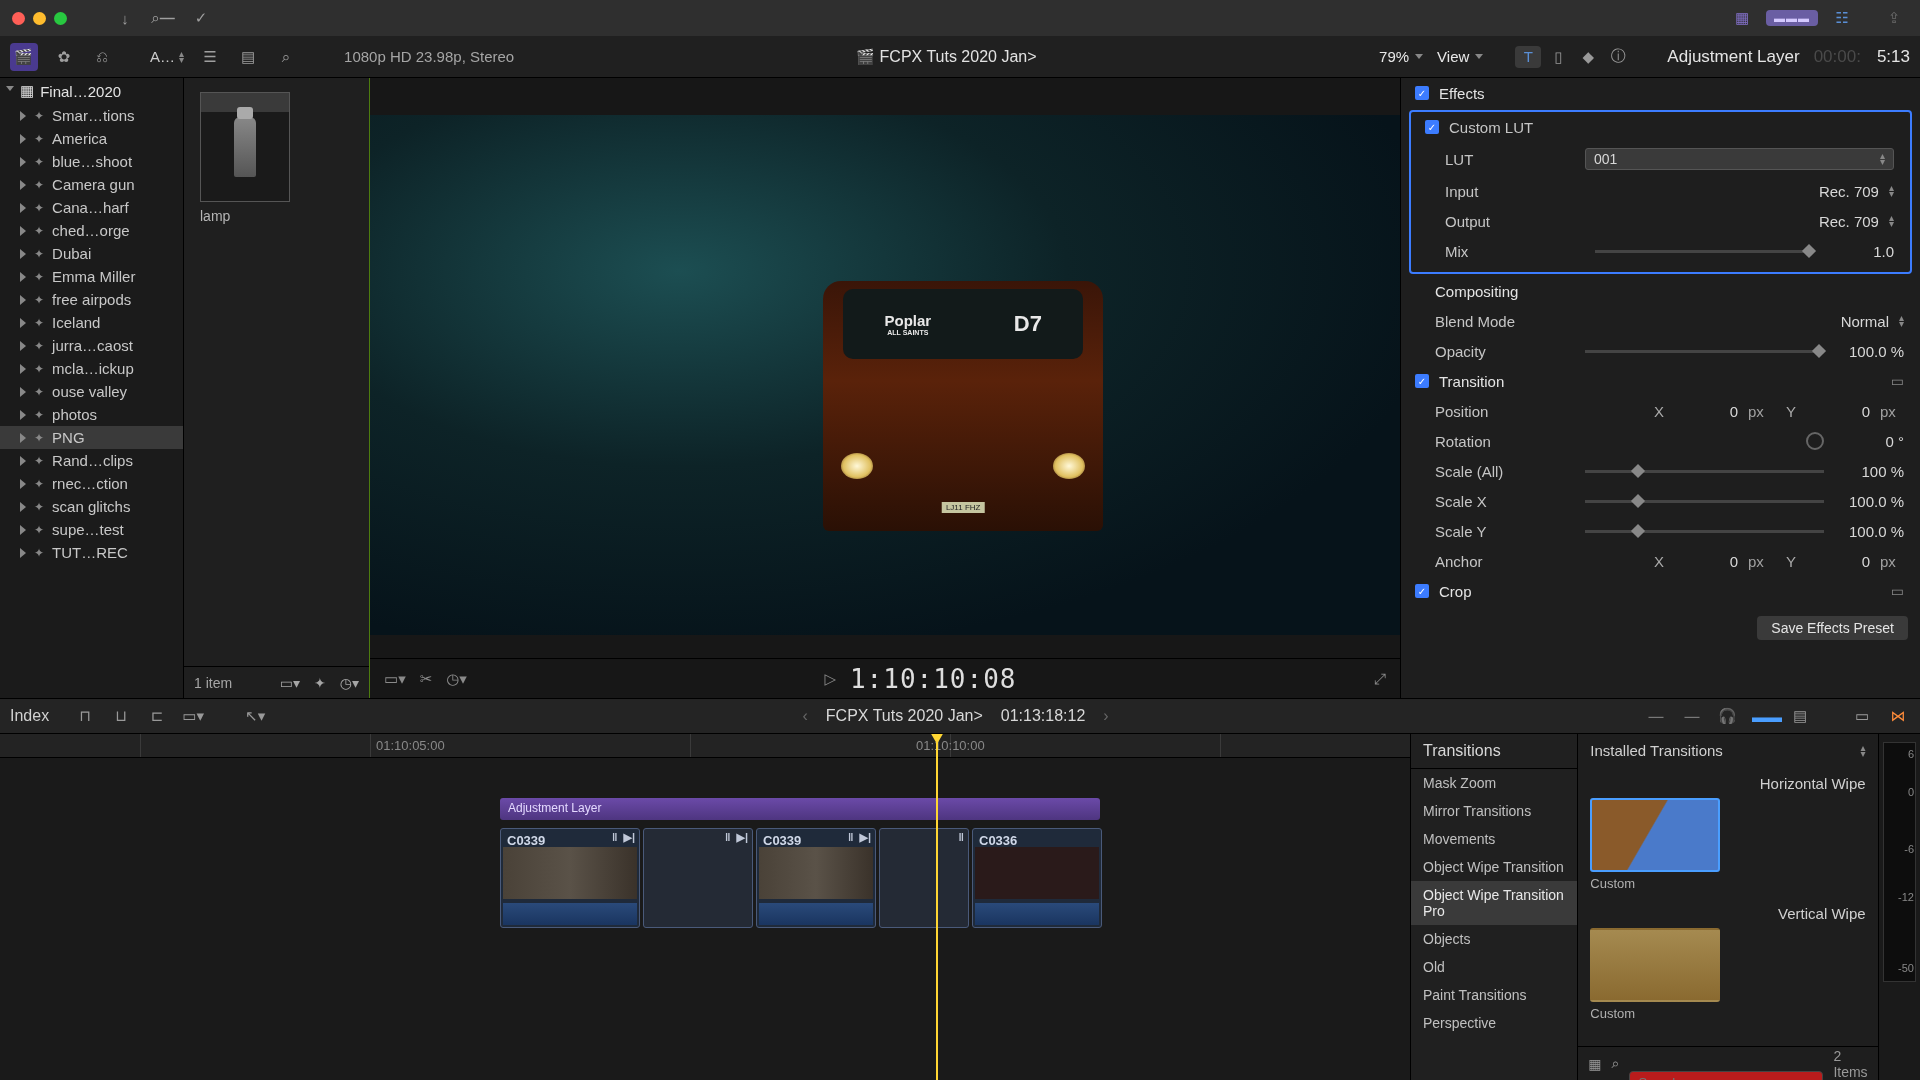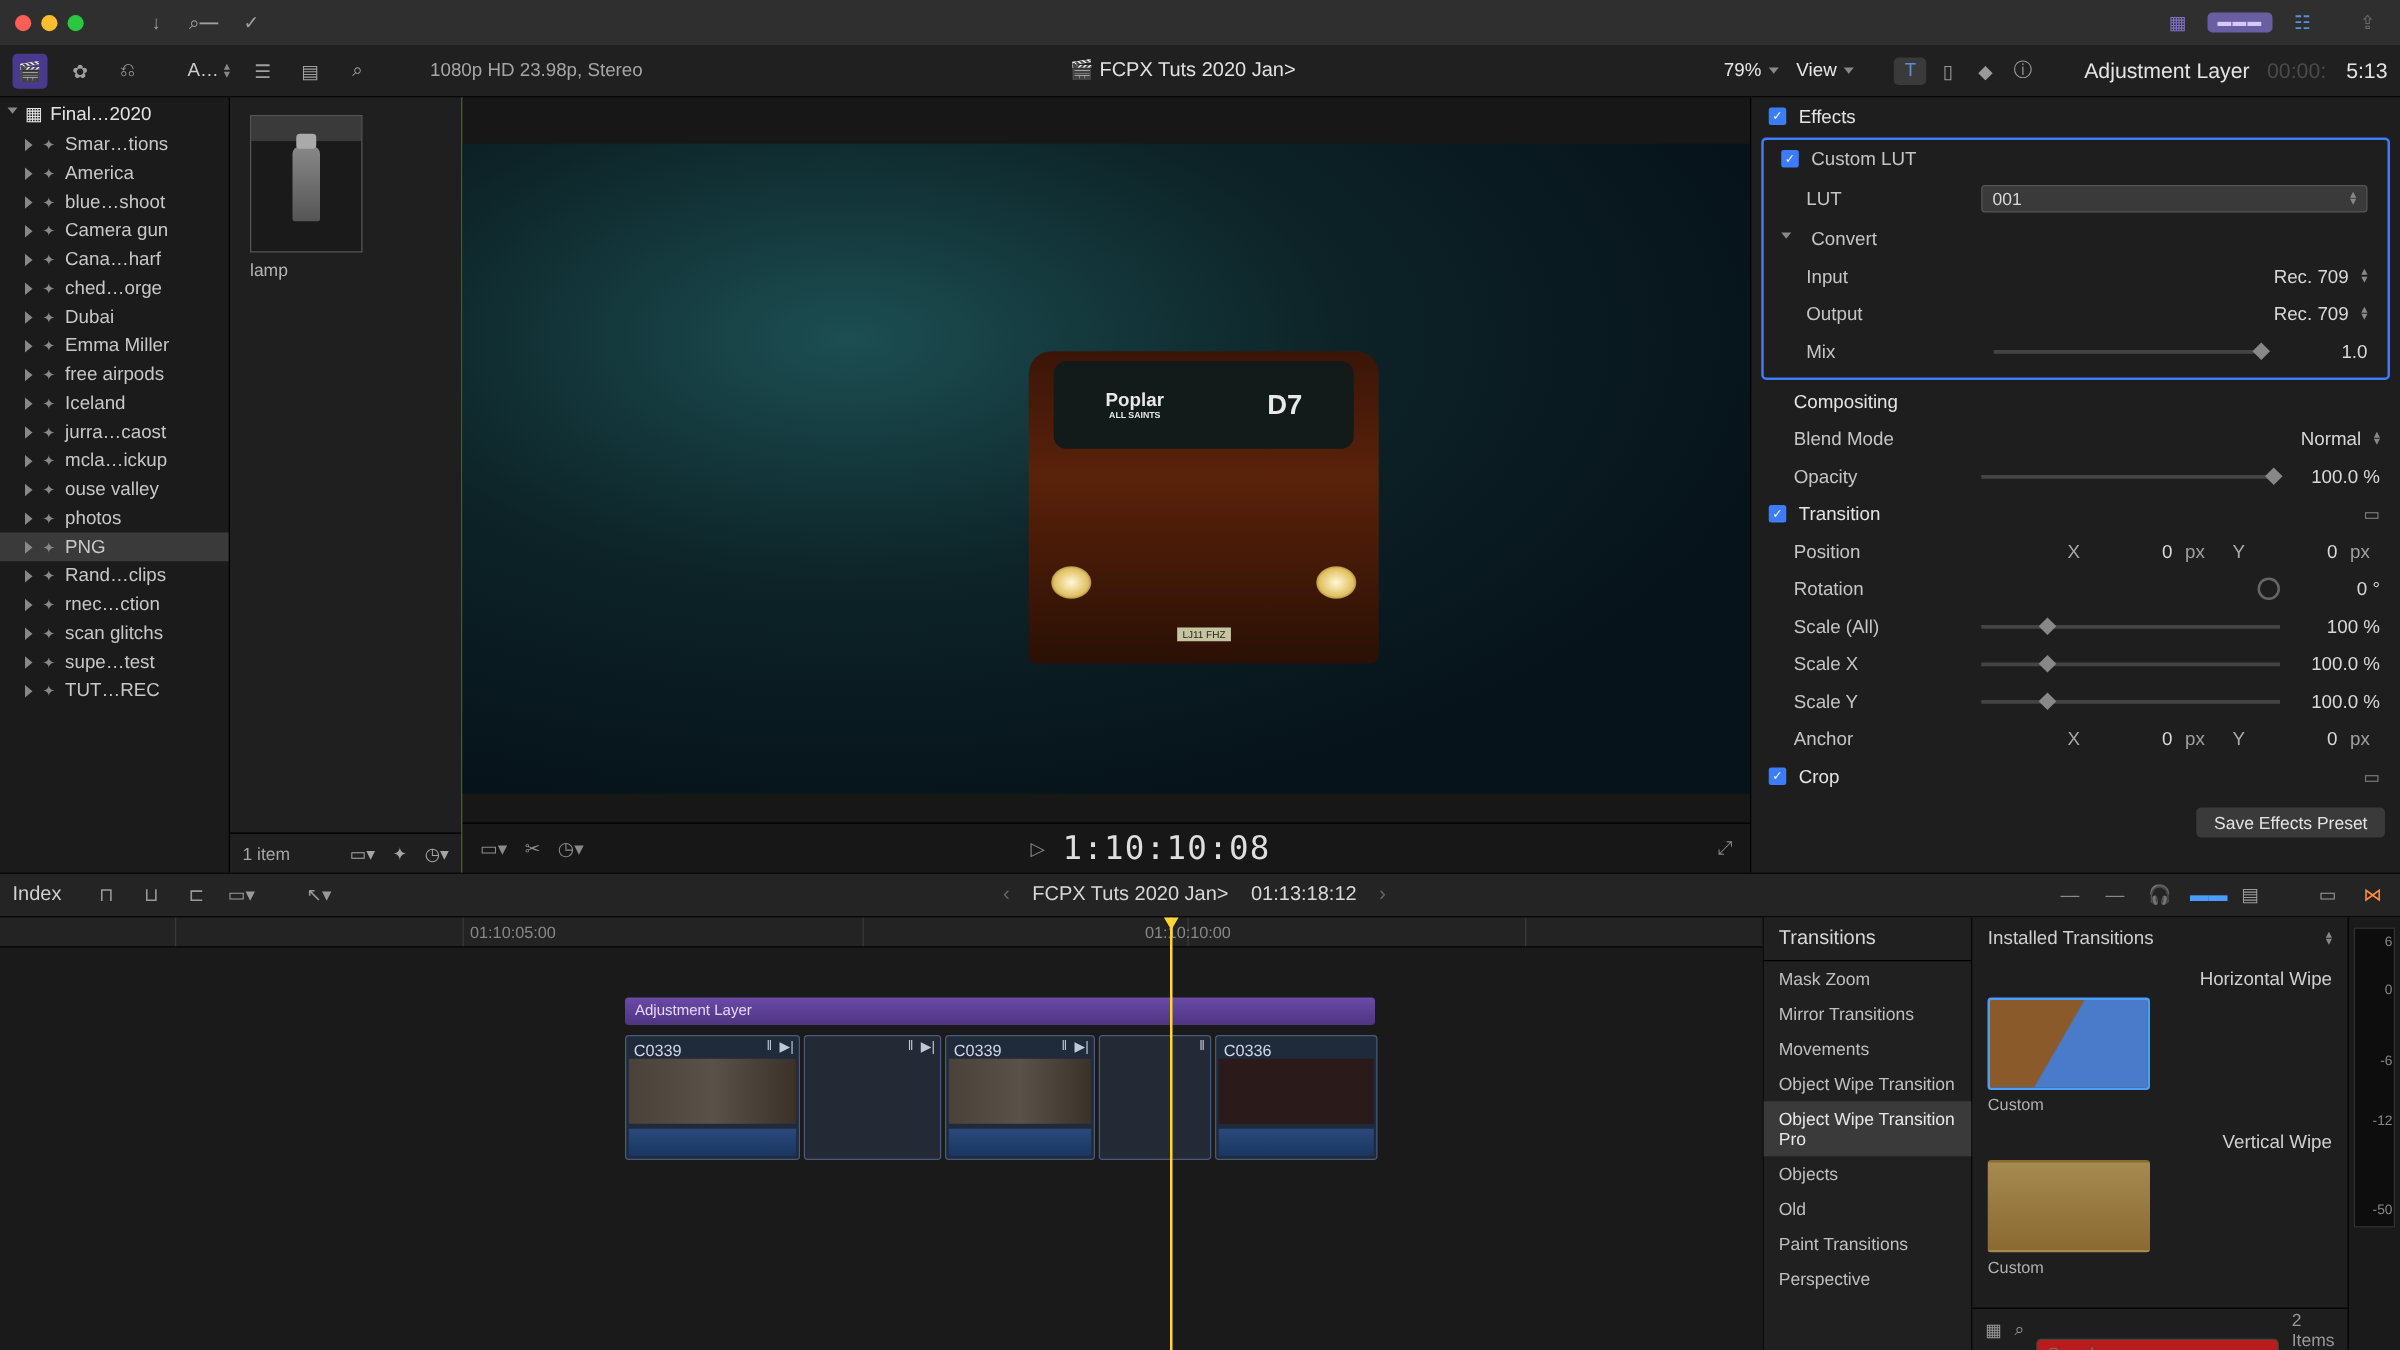--- a/index.html
+++ b/index.html
@@ -98,21 +98,21 @@
 
 
 .timeline { flex:1; background:#1a1a1a; position:relative; overflow:hidden; }
 .ruler { height:24px; background:#232323; position:relative; border-bottom:1px solid #000; }
 .ruler .tick { position:absolute; top:0; bottom:0; width:1px; background:#3a3a3a; }
 .ruler .tlabel { position:absolute; top:4px; color:#888; font-size:13px; }
 .playhead { position:absolute; top:0; bottom:0; width:2px; background:#ffd633; left:936px; z-index:5; }
 .playhead::before { content:''; position:absolute; top:-2px; left:-6px; width:14px; height:12px; background:#ffd633; clip-path:polygon(0 0,100% 0,50% 100%); }
 .tracks { position:relative; padding-top:14px; }
 .adjlayer { position:absolute; top:40px; left:500px; width:600px; height:22px; background:linear-gradient(#6b4aa8,#4e3580); border-radius:3px; color:#e4d9ff; font-size:12px; padding:3px 8px; }
-.cliprow { position:absolute; top:70px; left:500px; display:flex; gap:3px; }
+.cliprow { position:absolute; top:70px; left:500px; display:flex; gap:3px;font-weight:bold; }
 .clip { height:100px; background:#1f2a3a; border:1px solid #4a5a7a; border-radius:3px; overflow:hidden; position:relative; }
 .clip .name { position:absolute; top:4px; left:6px; color:#d0d8e8; font-size:13px; z-index:2; }
 .clip .thumb { position:absolute; top:18px; left:2px; right:2px; height:52px; background:linear-gradient(90deg,#4a4238,#5a5248,#3a322a); }
 .clip .aud { position:absolute; bottom:2px; left:2px; right:2px; height:22px; background:linear-gradient(#2a4a7a,#1a3560); }
 .clip .tbtns { position:absolute; top:2px; right:4px; display:flex; gap:6px; color:#c0c8d8; font-size:11px; }
 .clip1 { width:140px; } .clip2 { width:110px; background:#242a35; } .clip3 { width:120px; } .clip4 { width:90px; background:#242a35; } .clip5 { width:130px; }
 
 
 .transpanel { width: 510px; background:#222; border-left:1px solid #000; display:flex; }
 .translist { width:225px; background:#202020; border-right:1px solid #000; }
@@ -360,24 +360,20 @@
           <div class="chk">✓</div>
           <span>Custom LUT</span>
         </div>
       <div class="row sub">
           <span class="label">LUT</span>
           <div class="selbox">
             <span>001</span>
             <span class="updown">▴<br>▾</span>
           </div>
         </div>
-      <div class="row" style="padding-left:14px">
-          <span class="tri chev" style="transform:rotate(0)"></span>
-          <span style="margin-left:6px">Convert</span>
-        </div>
       <div class="row sub">
           <span class="label">Input</span>
           <span style="flex:1"></span>
           <span class="val">Rec. 709</span>
           <span class="updown">▴<br>▾</span>
         </div>
       <div class="row sub">
           <span class="label">Output</span>
           <span style="flex:1"></span>
           <span class="val">Rec. 709</span>

